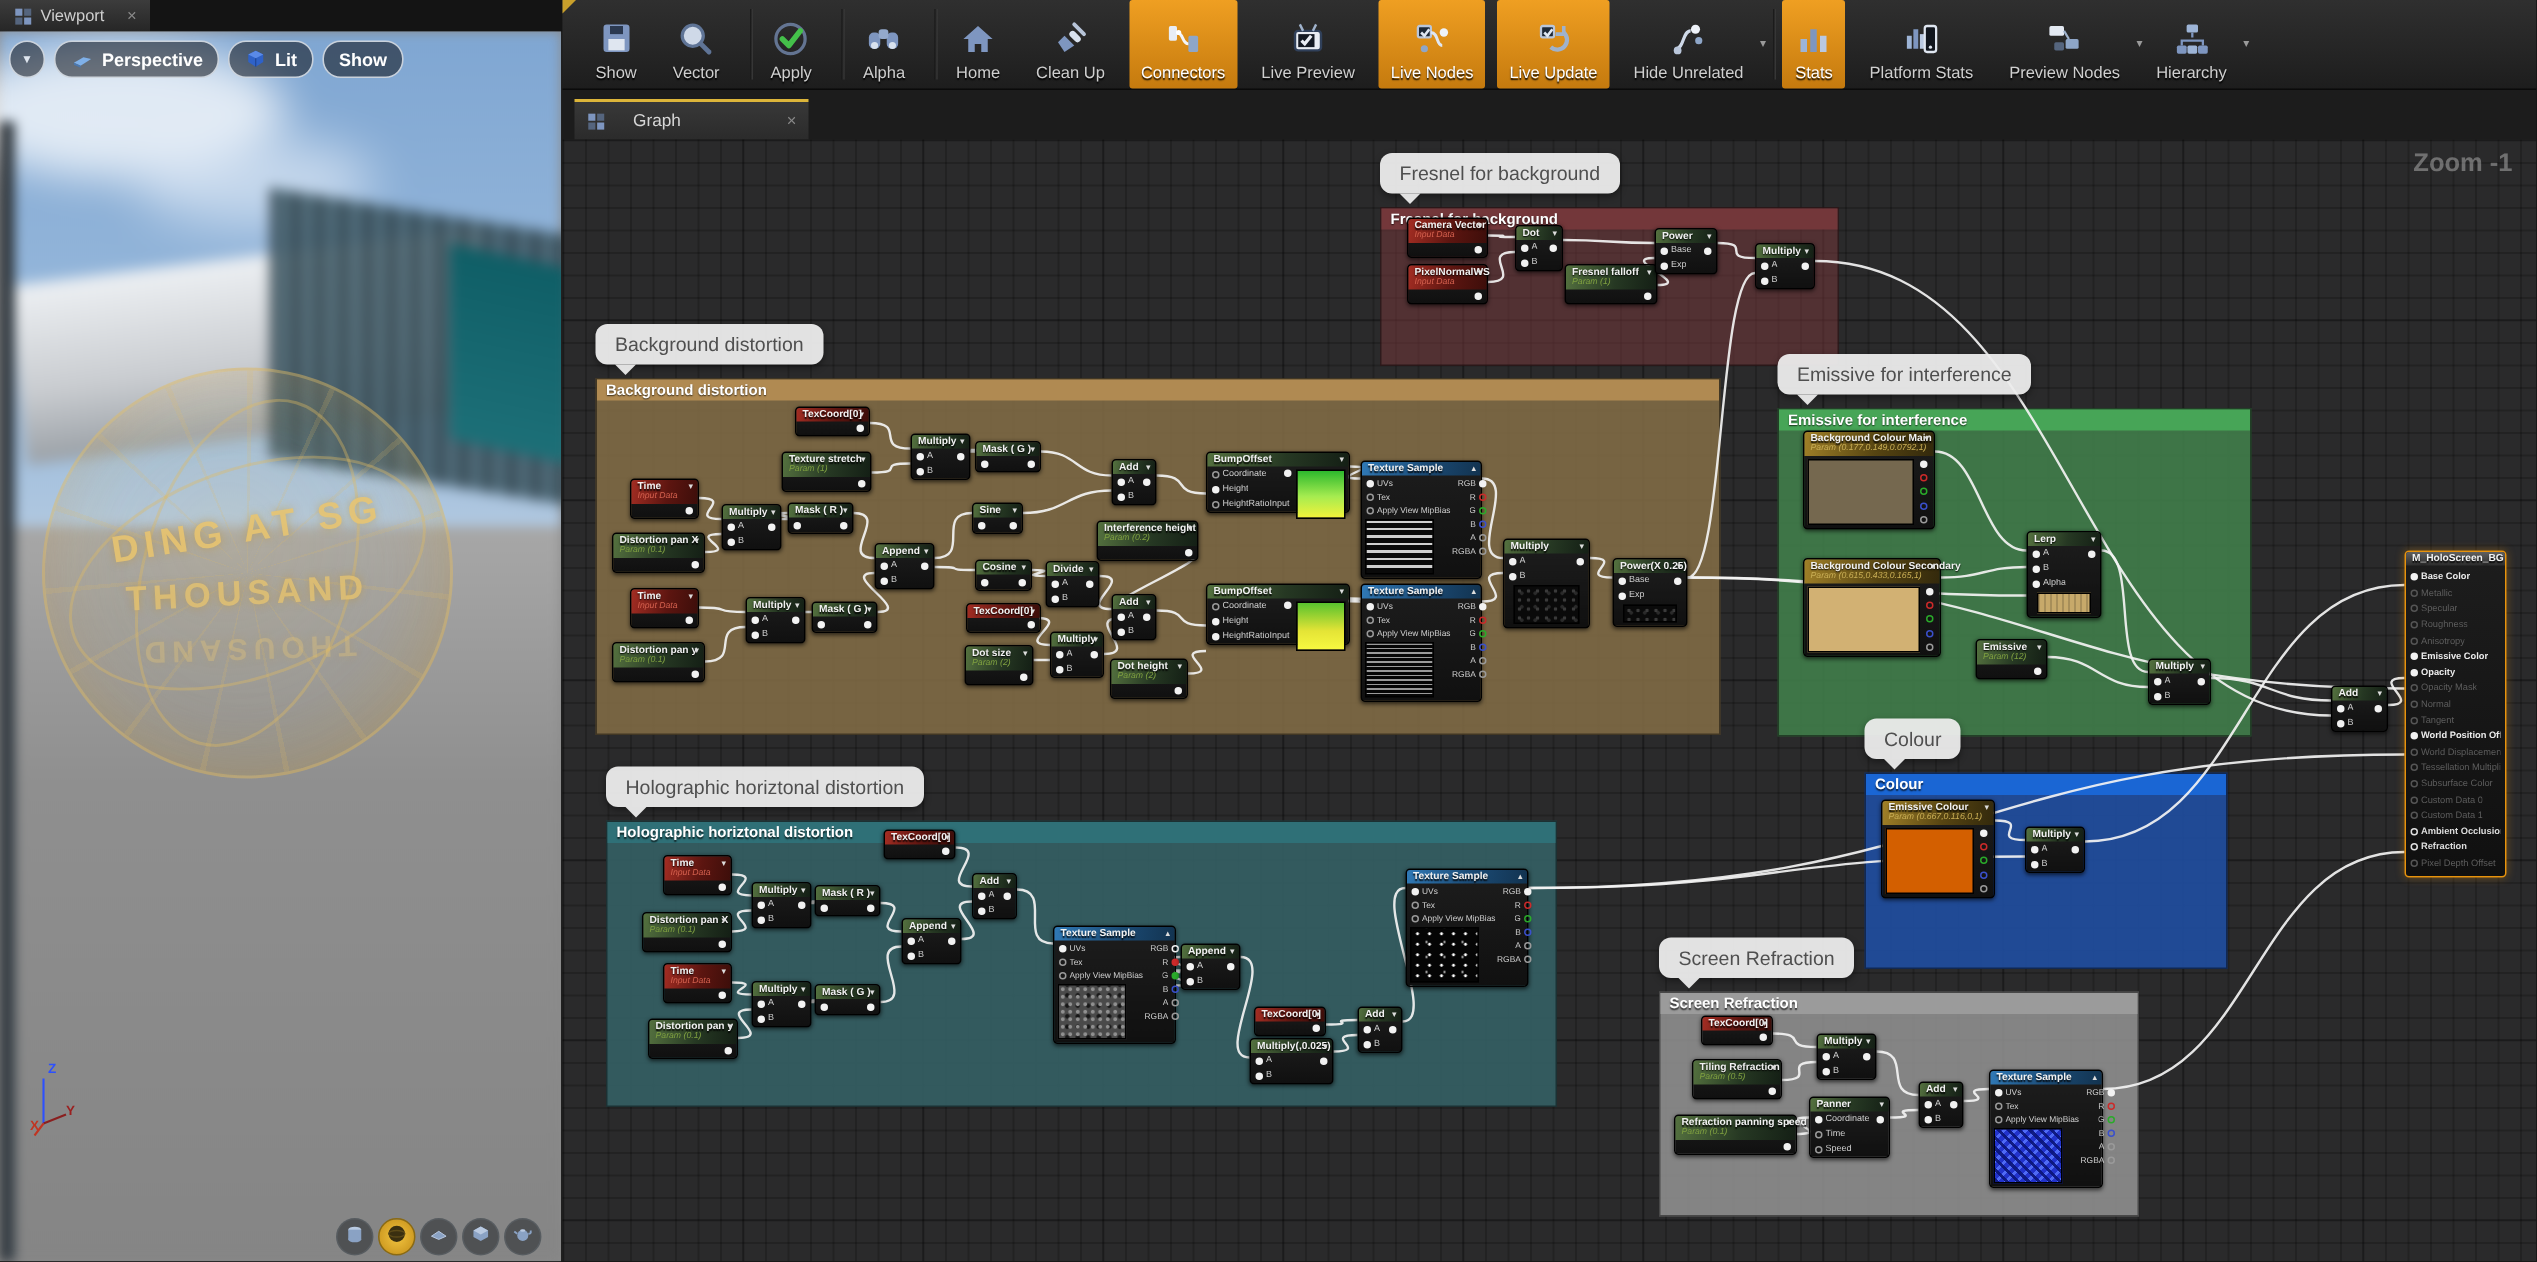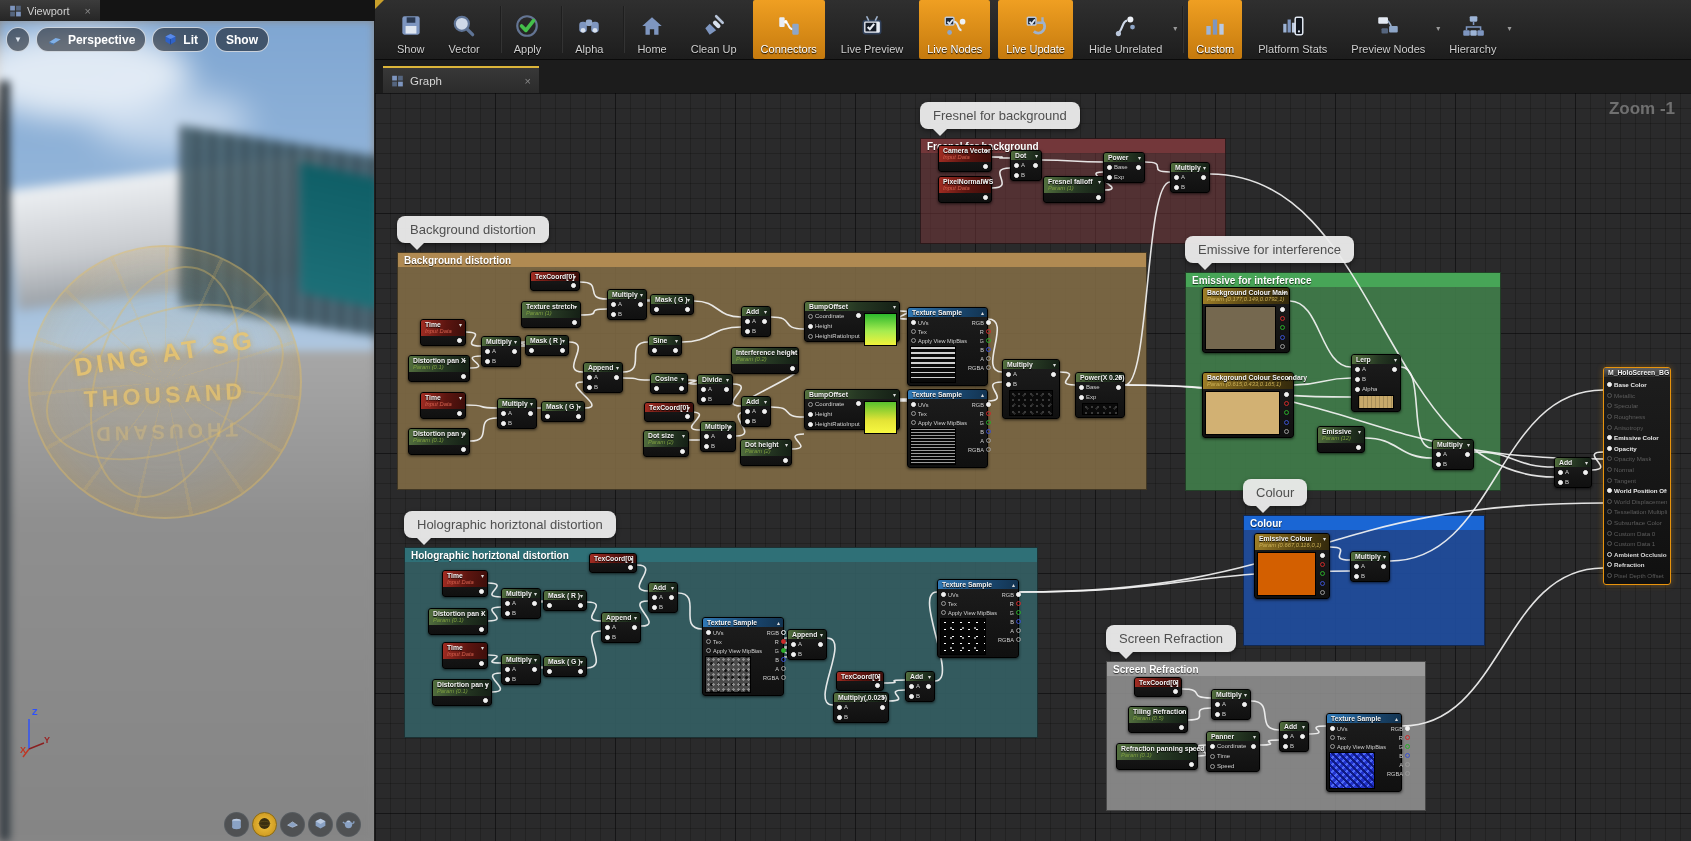--- a/index.html
+++ b/index.html
@@ -61,21 +61,21 @@
   .tb-item .tb-icon { height:32px; display:flex; align-items:center; }
   .tb-item .tb-label { font-size:11px; color:#cfcfcf; text-shadow:0 1px 1px #000; white-space:nowrap; }
   .tb-item.active { background:linear-gradient(#ef9f22,#c57a0e); border-radius:2px; }
   .tb-item.active .tb-label { color:#fff; }
   .tb-sep { width:2px; margin:6px 4px; background:linear-gradient(90deg,#141414,#3d3d3d); }
   .tb-arrow { position:absolute; right:-7px; top:24px; font-size:8px; color:#9a9a9a; }
   .tb-wrap { display:flex; position:relative; margin-right:8px; }
 
   
   #graph-tabbar { position:absolute; left:375px; top:60px; right:0; height:33px; background:#1c1c1c; }
-  #graph-tab { position:absolute; left:8px; bottom:0; height:27px; width:156px; background:linear-gradient(#383838,#2b2b2b); border-top:2px solid #dcb53a; display:flex; align-items:center; gap:6px; padding:0 8px; color:#d6d6d6; font-size:11.5px; }
+  #graph-tab { position:absolute; left:8px; bottom:0; height:27px; width:156px; background:linear-gradient(#383838,#2b2b2b); border-top:2px solid #dcb53a; display:flex; align-items:center; gap:18px; padding:0 8px; color:#d6d6d6; font-size:11.5px; }
   #graph-tab .close { margin-left:auto; color:#8a8a8a; font-size:11px; }
 
   #canvas { position:absolute; left:375px; top:93px; right:0; bottom:0; background-color:#2a2a2b;
     background-image:
       linear-gradient(rgba(0,0,0,0.20) 1px, transparent 1px),
       linear-gradient(90deg, rgba(0,0,0,0.20) 1px, transparent 1px),
       linear-gradient(rgba(0,0,0,0.38) 1px, transparent 1px),
       linear-gradient(90deg, rgba(0,0,0,0.38) 1px, transparent 1px);
     background-size:15px 15px,15px 15px,120px 120px,120px 120px;
     overflow:hidden; }
@@ -400,21 +400,21 @@
       <div class="tb-sep"></div>
       <div class="tb-wrap">
         <div class="tb-item active">
           <span class="tb-icon">
             <svg width="26" height="26" viewBox="0 0 24 24">
               <rect x="4" y="12" width="4" height="8" fill="#9db4d6"></rect>
               <rect x="10" y="6" width="4" height="14" fill="#7e96c0"></rect>
               <rect x="16" y="10" width="4" height="10" fill="#b9c9e2"></rect>
             </svg>
           </span>
-          <span class="tb-label">Custom</span>
+          <span class="tb-label">Stats</span>
         </div>
       </div>
       <div class="tb-wrap">
         <div class="tb-item">
           <span class="tb-icon">
             <svg width="26" height="26" viewBox="0 0 24 24">
               <rect x="3" y="10" width="3" height="8" fill="#9db4d6"></rect>
               <rect x="7" y="6" width="3" height="12" fill="#7e96c0"></rect>
               <rect x="11" y="9" width="3" height="9" fill="#b9c9e2"></rect>
               <rect x="14" y="4" width="7" height="16" rx="1.5" fill="#10151d" stroke="#dfe6f0" stroke-width="1.4"></rect>

